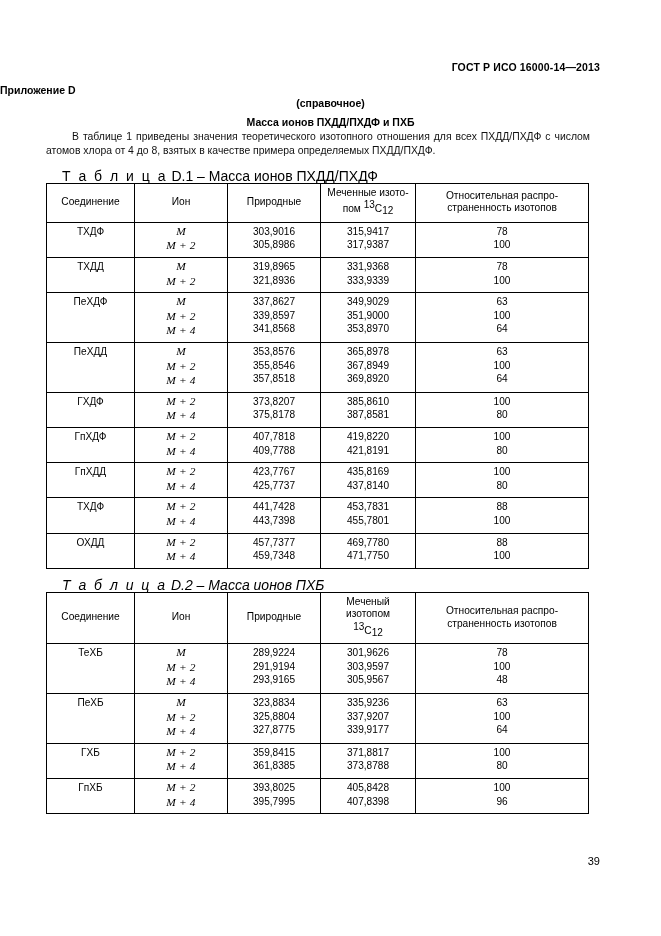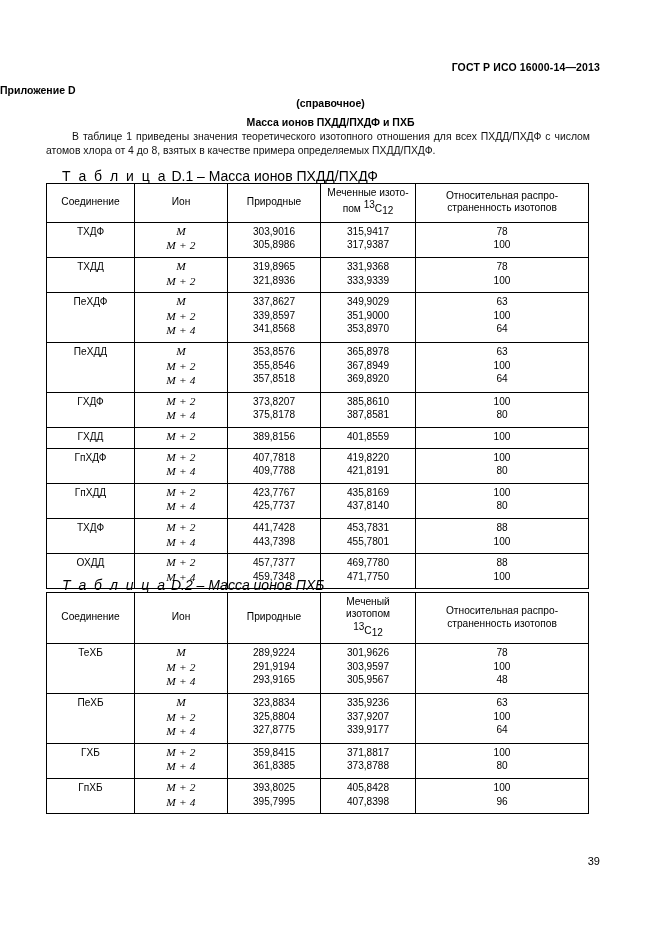--- a/index.html
+++ b/index.html
@@ -396,47 +396,20 @@
           <td class="rel">
             <div class="stack">
               <div>100</div>
               <div>80</div>
             </div>
           </td>
         </tr>
         <tr>
           <td class="compound">
             <div class="stack">
-              <div>ГХДД</div>
-            </div>
-          </td>
-          <td class="ion">
-            <div class="stack">
-              <div>M + 2</div>
-            </div>
-          </td>
-          <td class="num">
-            <div class="stack">
-              <div>389,8156</div>
-            </div>
-          </td>
-          <td class="num">
-            <div class="stack">
-              <div>401,8559</div>
-            </div>
-          </td>
-          <td class="rel">
-            <div class="stack">
-              <div>100</div>
-            </div>
-          </td>
-        </tr>
-        <tr>
-          <td class="compound">
-            <div class="stack">
               <div>ГпХДФ</div>
               <div>&nbsp;</div>
             </div>
           </td>
           <td class="ion">
             <div class="stack">
               <div>M + 2</div>
               <div>M + 4</div>
             </div>
           </td>

